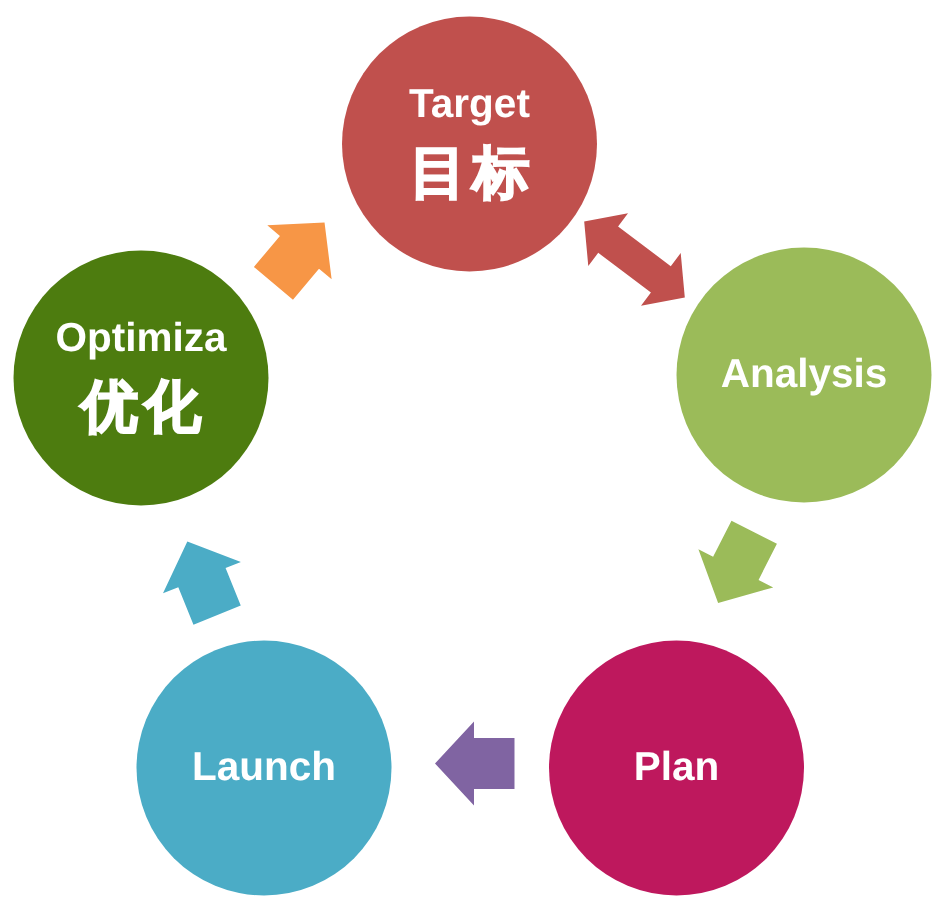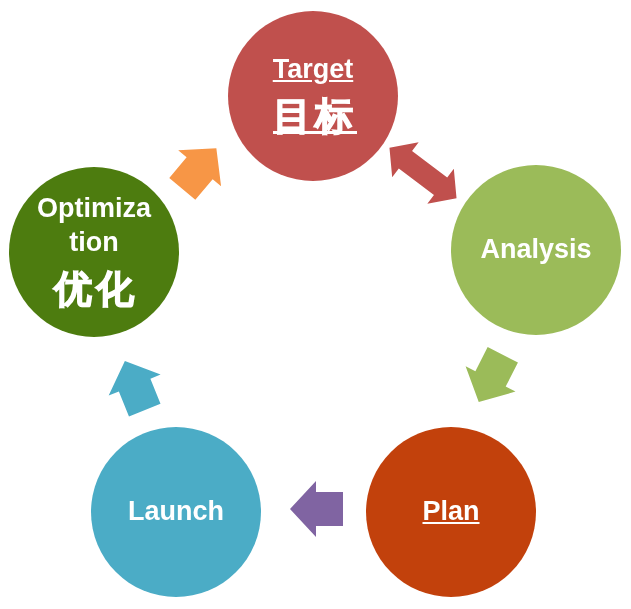--- a/index.html
+++ b/index.html
@@ -7,36 +7,35 @@
   .circle{position:absolute;width:170px;height:170px;border-radius:50%;display:flex;flex-direction:column;align-items:center;justify-content:center;color:#fff;text-align:center;}
   .en{font-weight:bold;font-size:27px;line-height:1.25;}
   .zh{font-weight:bold;font-size:38px;line-height:1.15;margin-top:8px;letter-spacing:4px;text-indent:4px;-webkit-text-stroke:1.3px #ffffff;}
   .arrow{position:absolute;}
 </style>
 </head>
 <body>
 
 <div id="stage">
 
-  <div class="circle" style="left: 228px; top: 11px; background: rgb(192, 80, 77); text-decoration: underline;">
+  <div class="circle" style="left: 228px; top: 11px; background: rgb(192, 80, 77);">
     <div class="en">Target</div>
     <div class="zh">目标</div>
   </div>
   <div class="circle" style="left: 451px; top: 165px; background: rgb(155, 187, 89); text-align: center;">
     <div class="en">Analysis</div>
   </div>
-  <div class="circle" style="left: 366px; top: 427px; background: #c2410c; text-decoration: underline;">
+  <div class="circle" style="left: 366px; top: 427px; background: #be185d;">
     <div class="en">Plan</div>
   </div>
   <div class="circle" style="left: 91px; top: 427px; background: rgb(75, 172, 198);">
     <div class="en">Launch</div>
   </div>
   <div class="circle" style="left: 9px; top: 167px; background: #4d7c0f;">
     <div class="en">Optimiza</div>
-    <div class="en">tion</div>
     <div class="zh">优化</div>
   </div>
 
   <svg class="arrow" style="left:379px;top:147px;transform:rotate(37deg);" width="88" height="52" viewBox="-44 -26 88 52">
     <path d="M -42,0 L -22,-22 L -22,-11 L 22,-11 L 22,-22 L 42,0 L 22,22 L 22,11 L -22,11 L -22,22 Z" fill="#C0504D"></path>
   </svg>
   <svg class="arrow" style="left:461px;top:348px;transform:rotate(117deg);" width="60" height="60" viewBox="-30 -30 60 60">
     <path d="M -26,-17 L 1,-17 L 1,-28 L 27,0 L 1,28 L 1,17 L -26,17 Z" fill="#9BBB59"></path>
   </svg>
   <svg class="arrow" style="left:287px;top:479px;transform:rotate(180deg);" width="60" height="60" viewBox="-30 -30 60 60">

